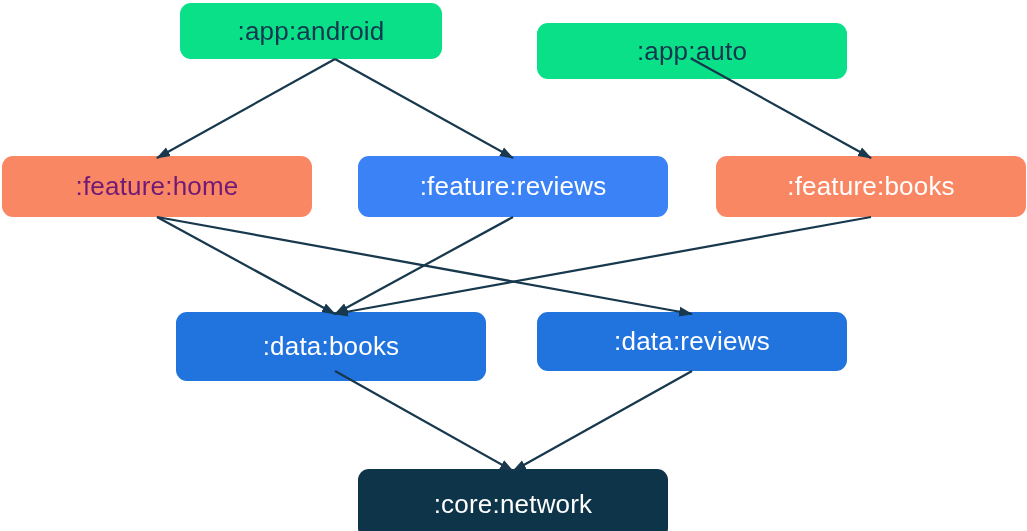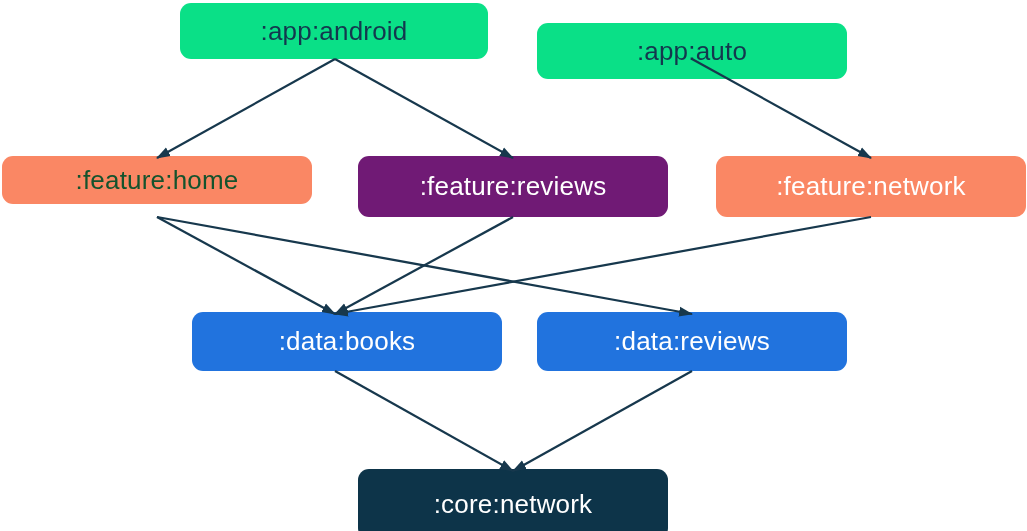--- a/index.html
+++ b/index.html
@@ -34,36 +34,36 @@
     letter-spacing: 0.2px;
     white-space: nowrap;
     z-index: 1;
   }
 </style>
 </head>
 <body>
 
 <div class="canvas">
   <div>
-      <div class="node" style="left: 180px; top: 3px; width: 308px; height: 56px; background: rgb(10, 224, 135); color: rgb(20, 55, 78);">
+      <div class="node" style="left: 180px; top: 3px; width: 262px; height: 56px; background: rgb(10, 224, 135); color: rgb(20, 55, 78);">
         <span>:app:android</span>
       </div>
       <div class="node" style="left: 537px; top: 3px; width: 310px; height: 56px; background: rgb(10, 224, 135); color: rgb(20, 55, 78); margin-top: 20px;">
         <span>:app:auto</span>
       </div>
-      <div class="node" style="left: 2px; top: 156px; width: 310px; height: 48px; background: rgb(250, 135, 100); color: #14532d;">
+      <div class="node" style="left: 2px; top: 156px; width: 310px; height: 61px; background: rgb(250, 135, 100); color: #701a75;">
         <span>:feature:home</span>
       </div>
-      <div class="node" style="left: 358px; top: 156px; width: 310px; height: 61px; background: #701a75; color: rgb(255, 255, 255);">
+      <div class="node" style="left: 358px; top: 156px; width: 310px; height: 61px; background: #3b82f6; color: rgb(255, 255, 255);">
         <span>:feature:reviews</span>
       </div>
       <div class="node" style="left: 716px; top: 156px; width: 310px; height: 61px; background: rgb(250, 135, 100); color: rgb(255, 255, 255);">
-        <span>:feature:network</span>
+        <span>:feature:books</span>
       </div>
-      <div class="node" style="left: 192px; top: 312px; width: 310px; height: 59px; background: rgb(33, 115, 222); color: rgb(255, 255, 255);">
+      <div class="node" style="left: 176px; top: 312px; width: 310px; height: 69px; background: rgb(33, 115, 222); color: rgb(255, 255, 255);">
         <span>:data:books</span>
       </div>
       <div class="node" style="left: 537px; top: 312px; width: 310px; height: 59px; background: rgb(33, 115, 222); color: rgb(255, 255, 255); align-items: center;">
         <span>:data:reviews</span>
       </div>
       <div class="node" style="left: 358px; top: 469px; width: 310px; height: 70px; background: rgb(13, 52, 73); color: rgb(255, 255, 255);">
         <span>:core:network</span>
       </div>
     </div>
   <svg class="edges-layer" viewBox="0 0 1027 531" xmlns="http://www.w3.org/2000/svg">

